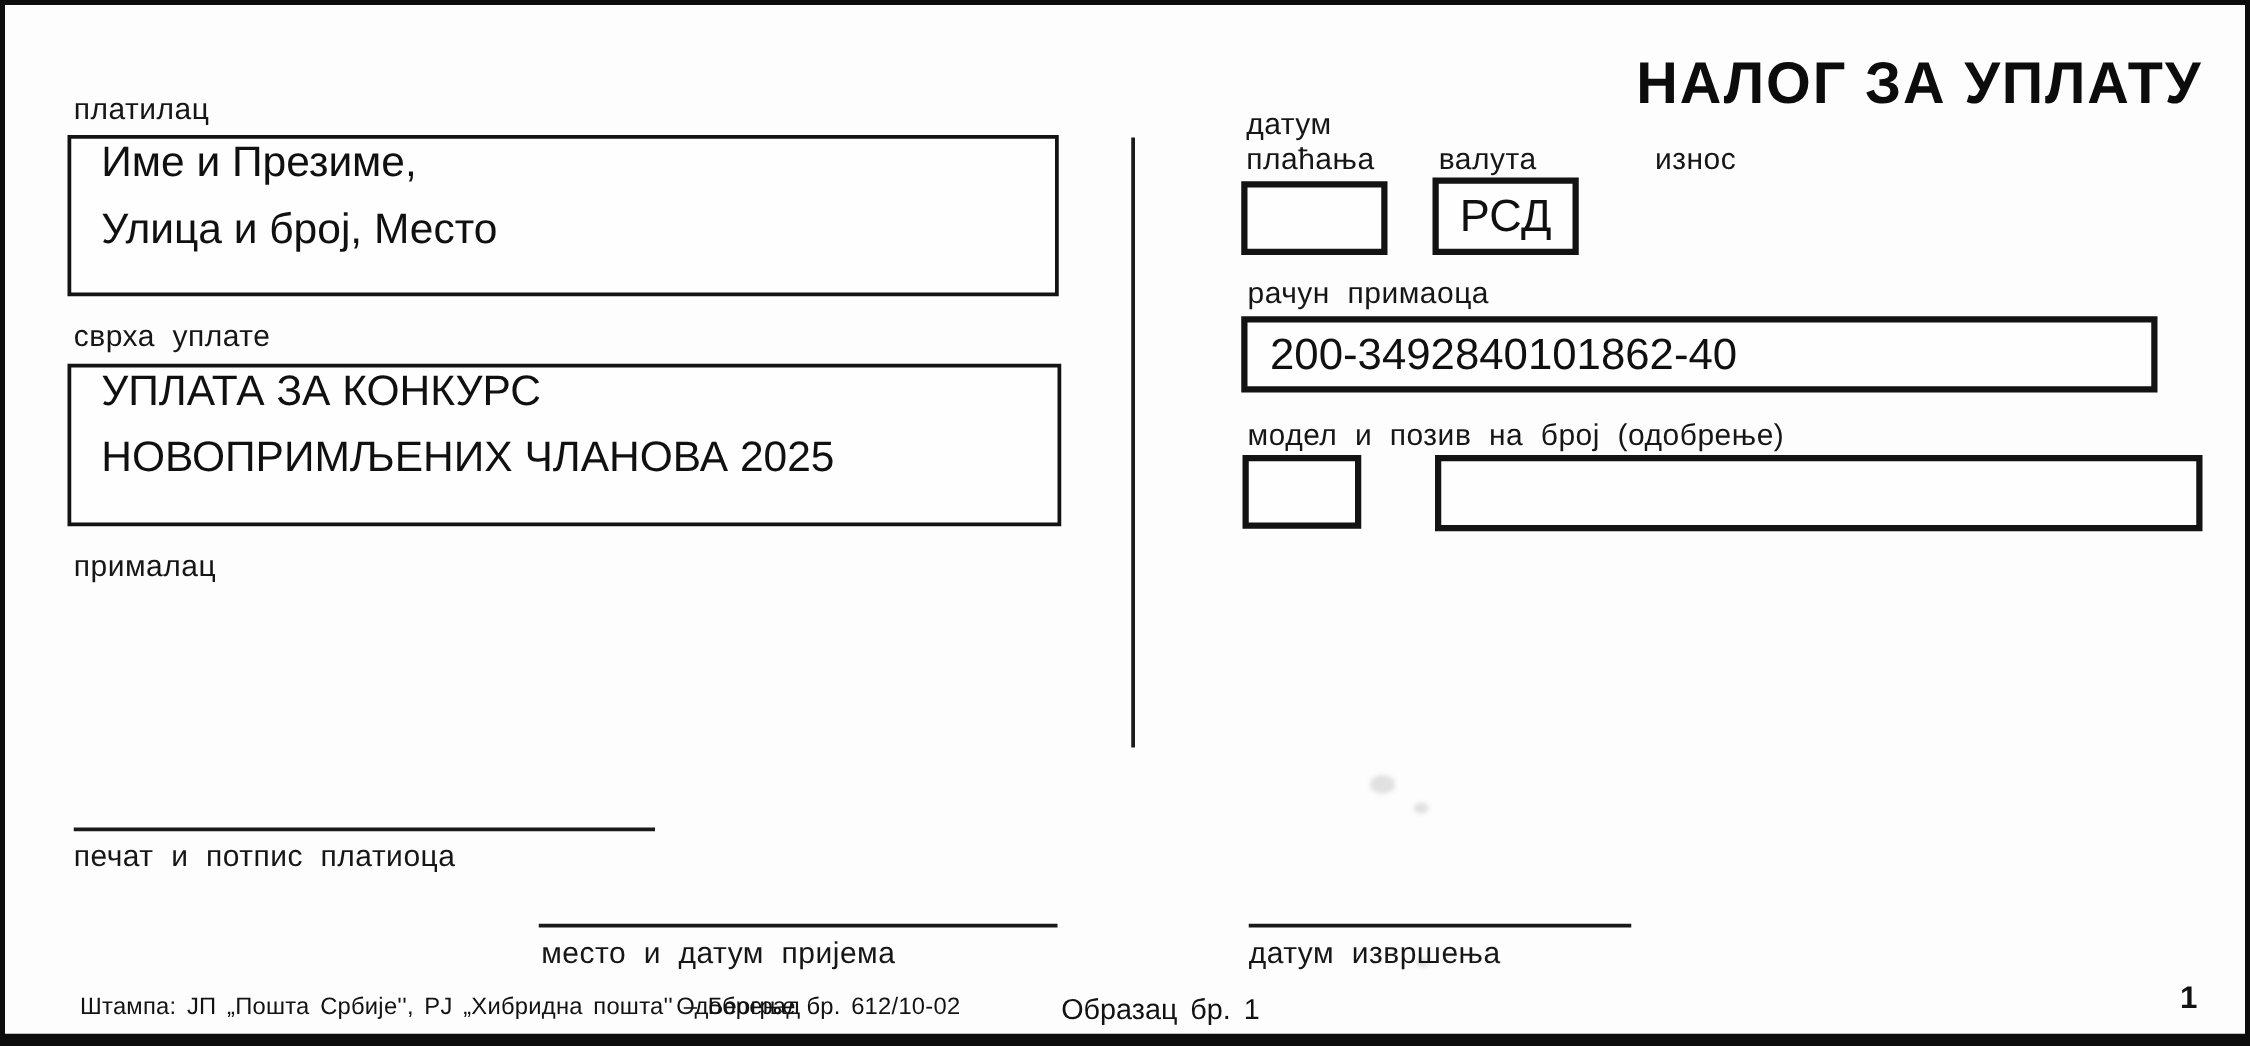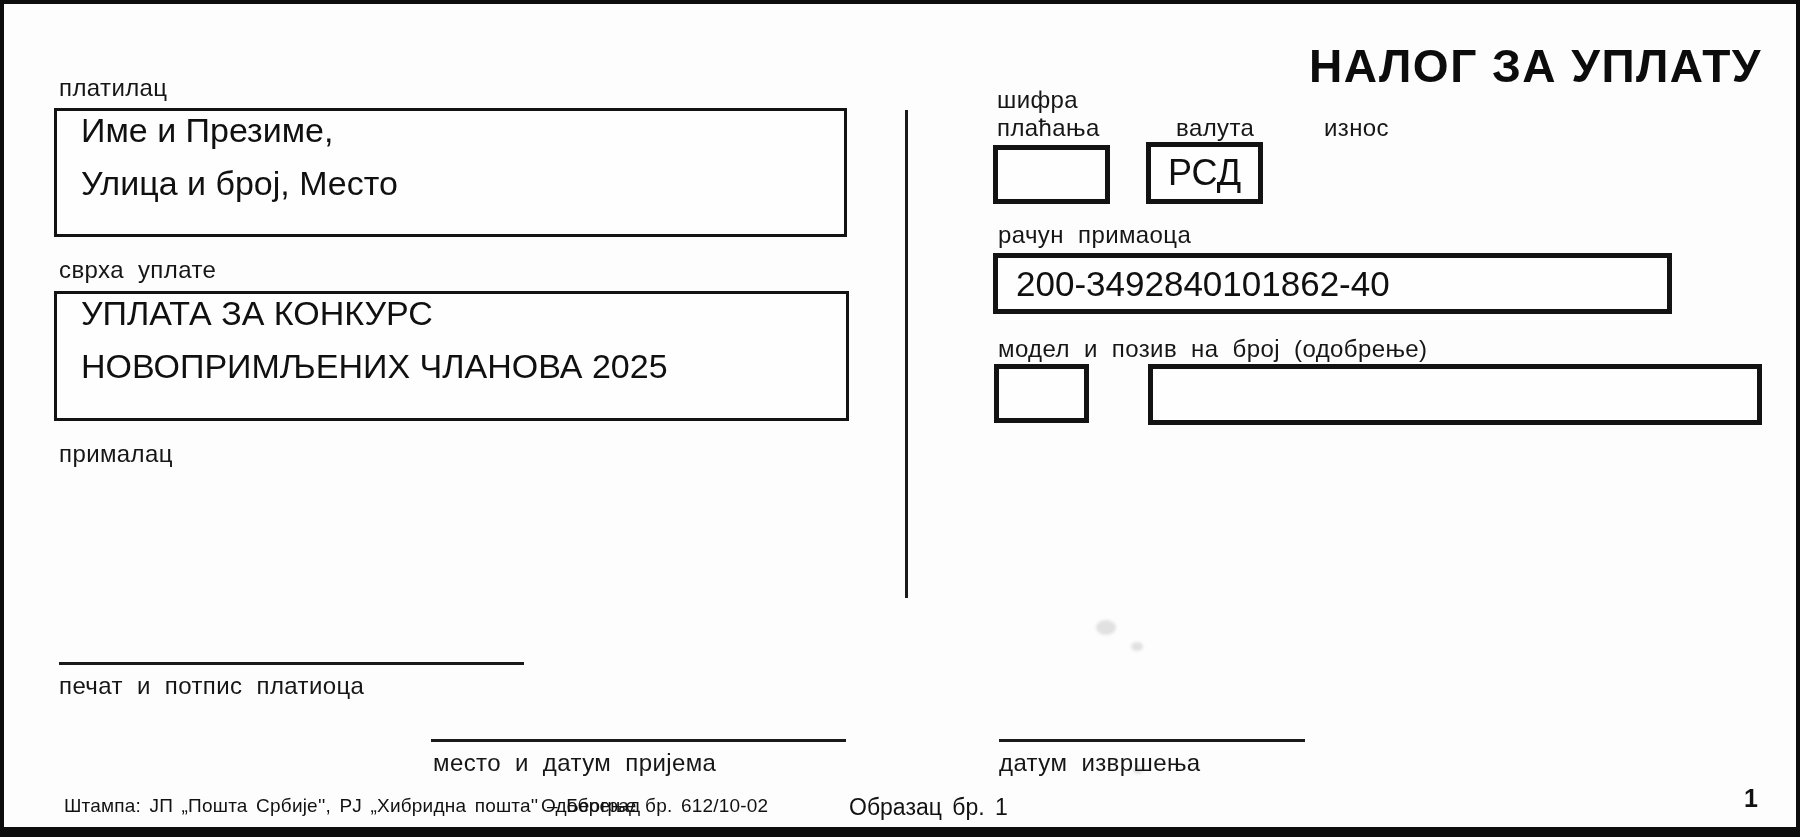--- a/index.html
+++ b/index.html
@@ -82,39 +82,39 @@
       <span class="val">УПЛАТА ЗА КОНКУРС</span>
       <span class="val">НОВОПРИМЉЕНИХ ЧЛАНОВА 2025</span>
     </div>
   </div>
 
   <div class="abs lbl" style="left:55px;top:436px;">прималац</div>
 
   <div class="abs vline" style="left:901px;top:106px;height:488px;"></div>
 
   <div class="abs lbl" style="left:993px;top:82px;line-height:28px;">
-    <div>шифра</div>
+    <div>датум</div>
     <div>плаћања</div>
   </div>
-  <div class="abs lbl" style="left:1147px;top:110px;margin-left:25px;">валута</div>
+  <div class="abs lbl" style="left:1147px;top:110px;">валута</div>
   <div class="abs lbl" style="left:1320px;top:110px;">износ</div>
 
   <div class="abs fieldbox thick" style="left:989px;top:141px;width:117px;height:59px;">
     <div class="centered">
         <span class="val"></span>
       </div>
   </div>
   <div class="abs fieldbox thick" style="left:1142px;top:138px;width:117px;height:62px;">
     <div class="centered">
         <span class="val" style="font-size:36px;">РСД</span>
       </div>
   </div>
 
   <div class="abs lbl" style="left:994px;top:217px;">рачун примаоца</div>
-  <div class="abs fieldbox thick" style="left:989px;top:249px;width:679px;height:61px;">
+  <div class="abs fieldbox thick" style="left:989px;top:249px;width:733px;height:61px;">
     <div class="left-pad" style="padding-left:18px;">
         <span class="val" style="font-size:35px;">200-3492840101862-40</span>
       </div>
   </div>
 
   <div class="abs lbl" style="left:994px;top:331px;">модел и позив на број (одобрење)</div>
   <div class="abs fieldbox thick" style="left:990px;top:360px;width:95px;height:59px;">
     <div class="centered">
         <span class="val"></span>
       </div>

